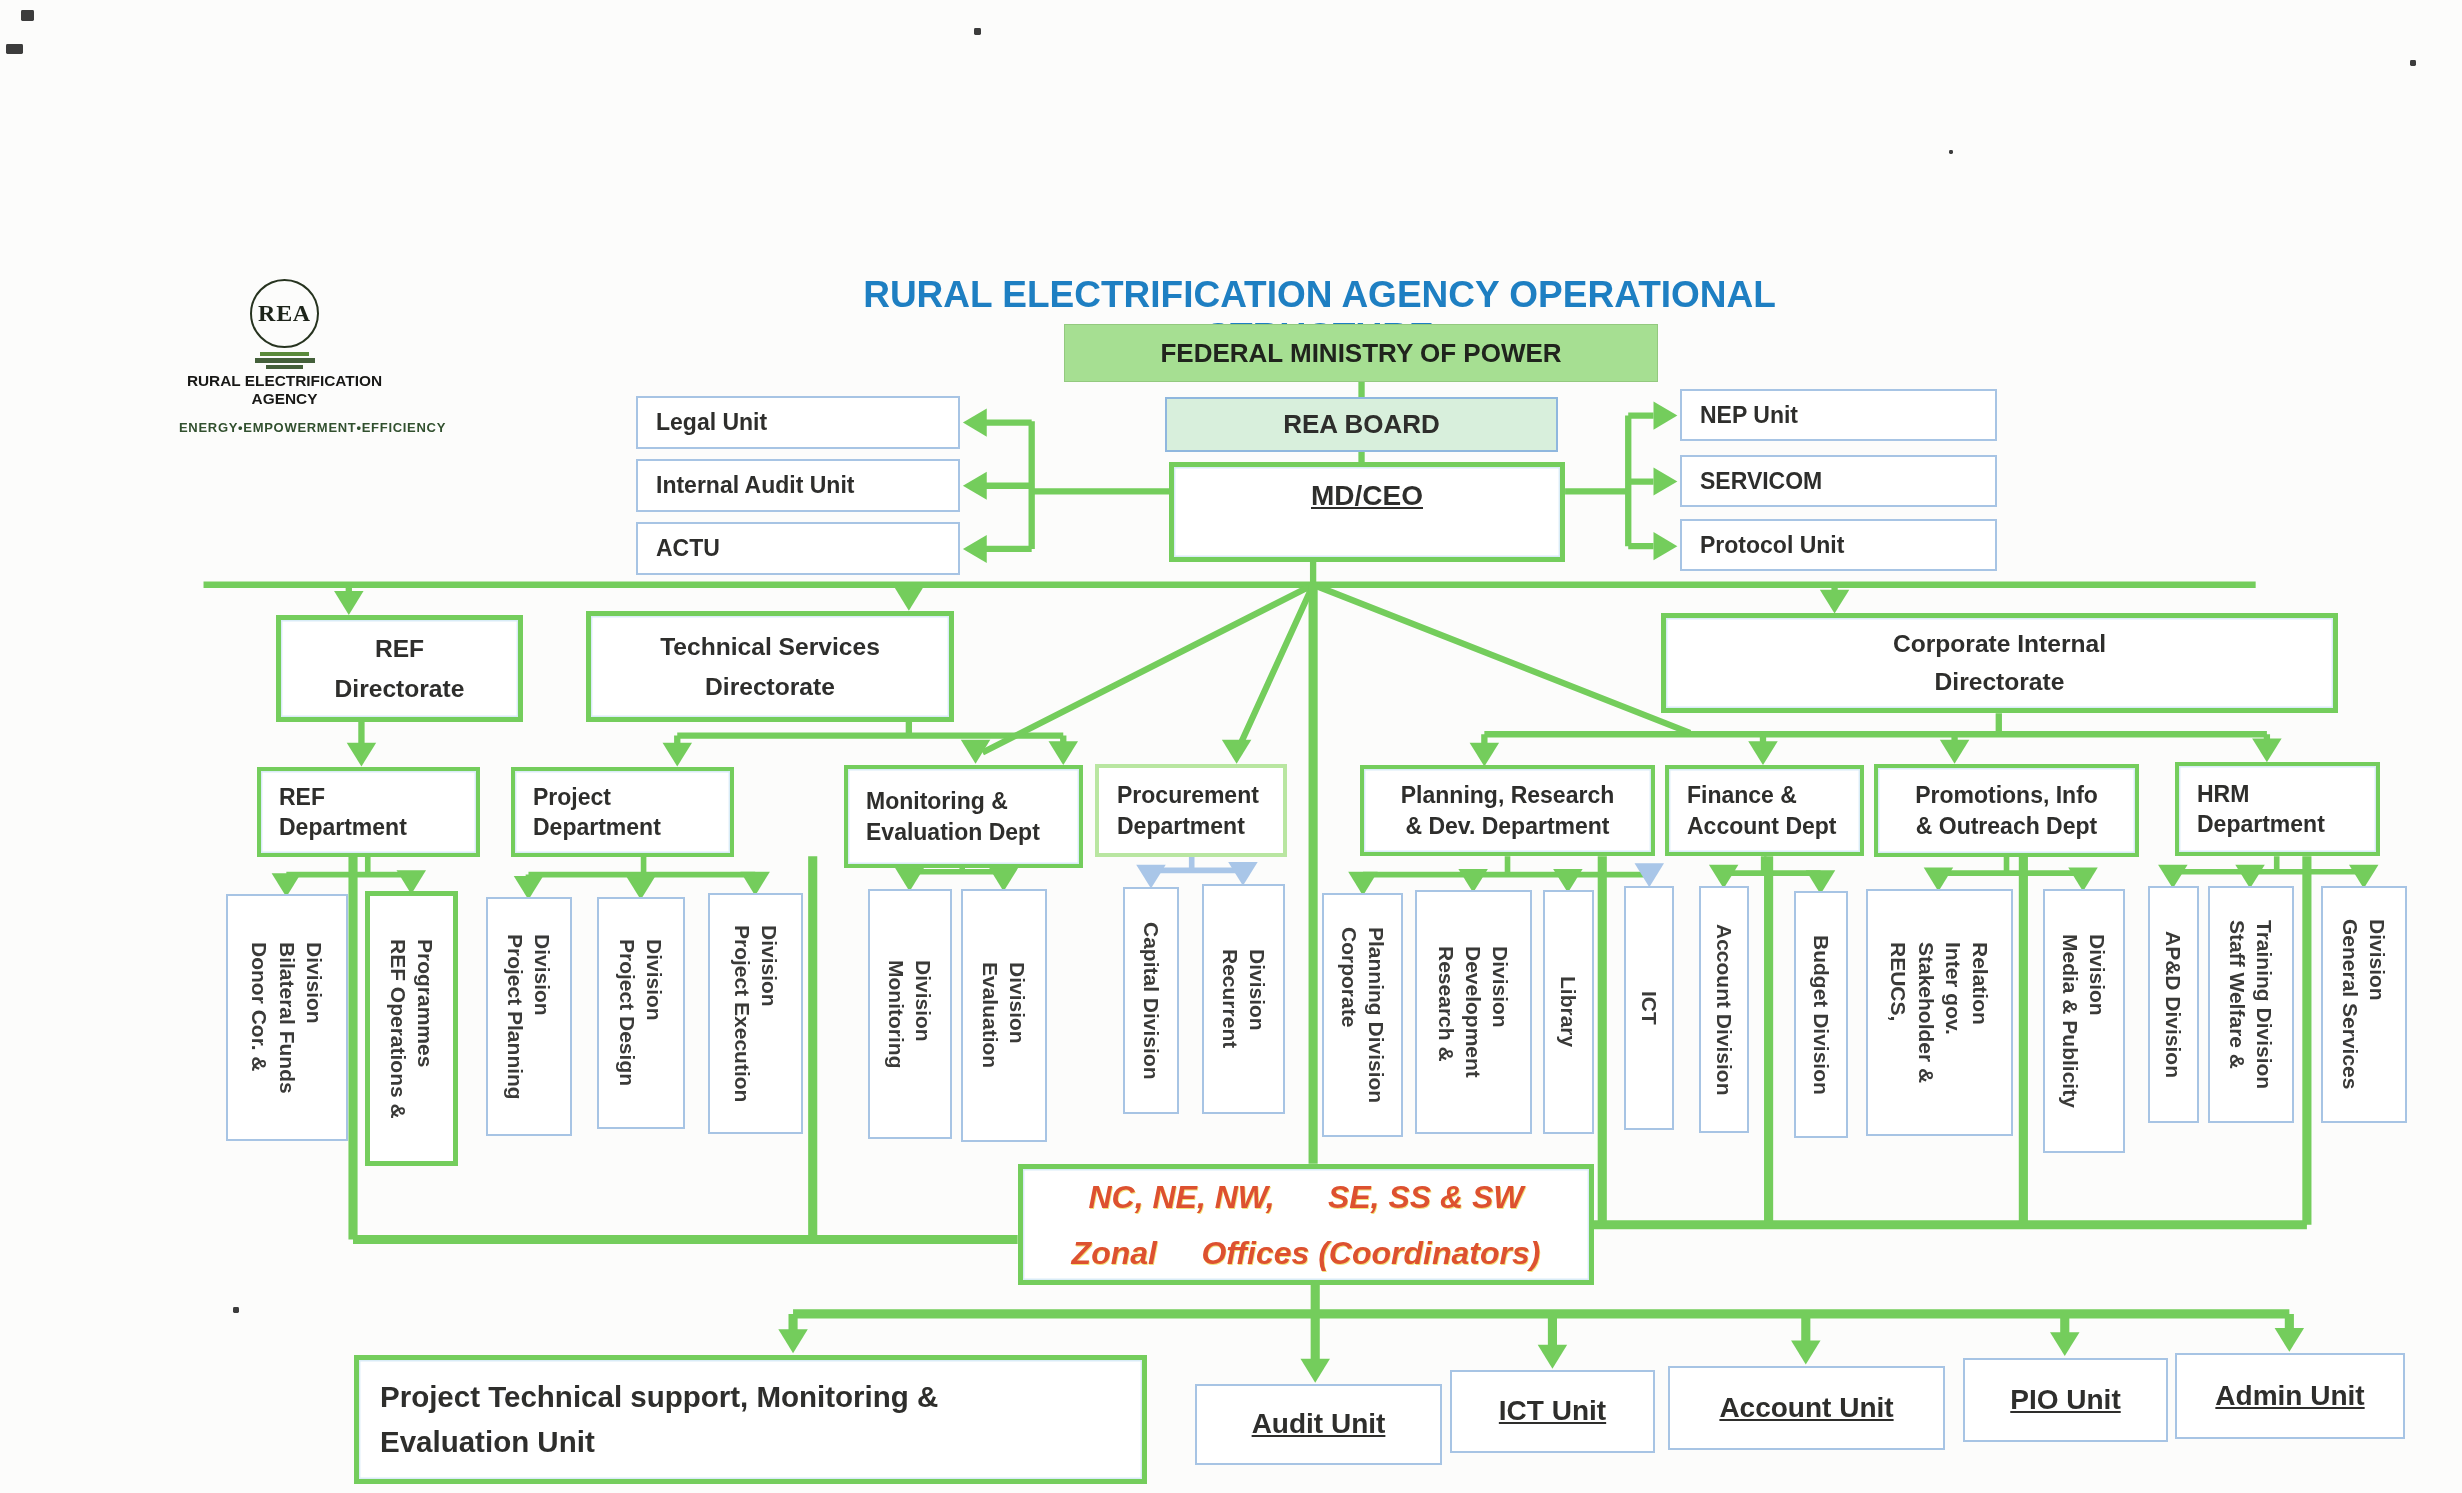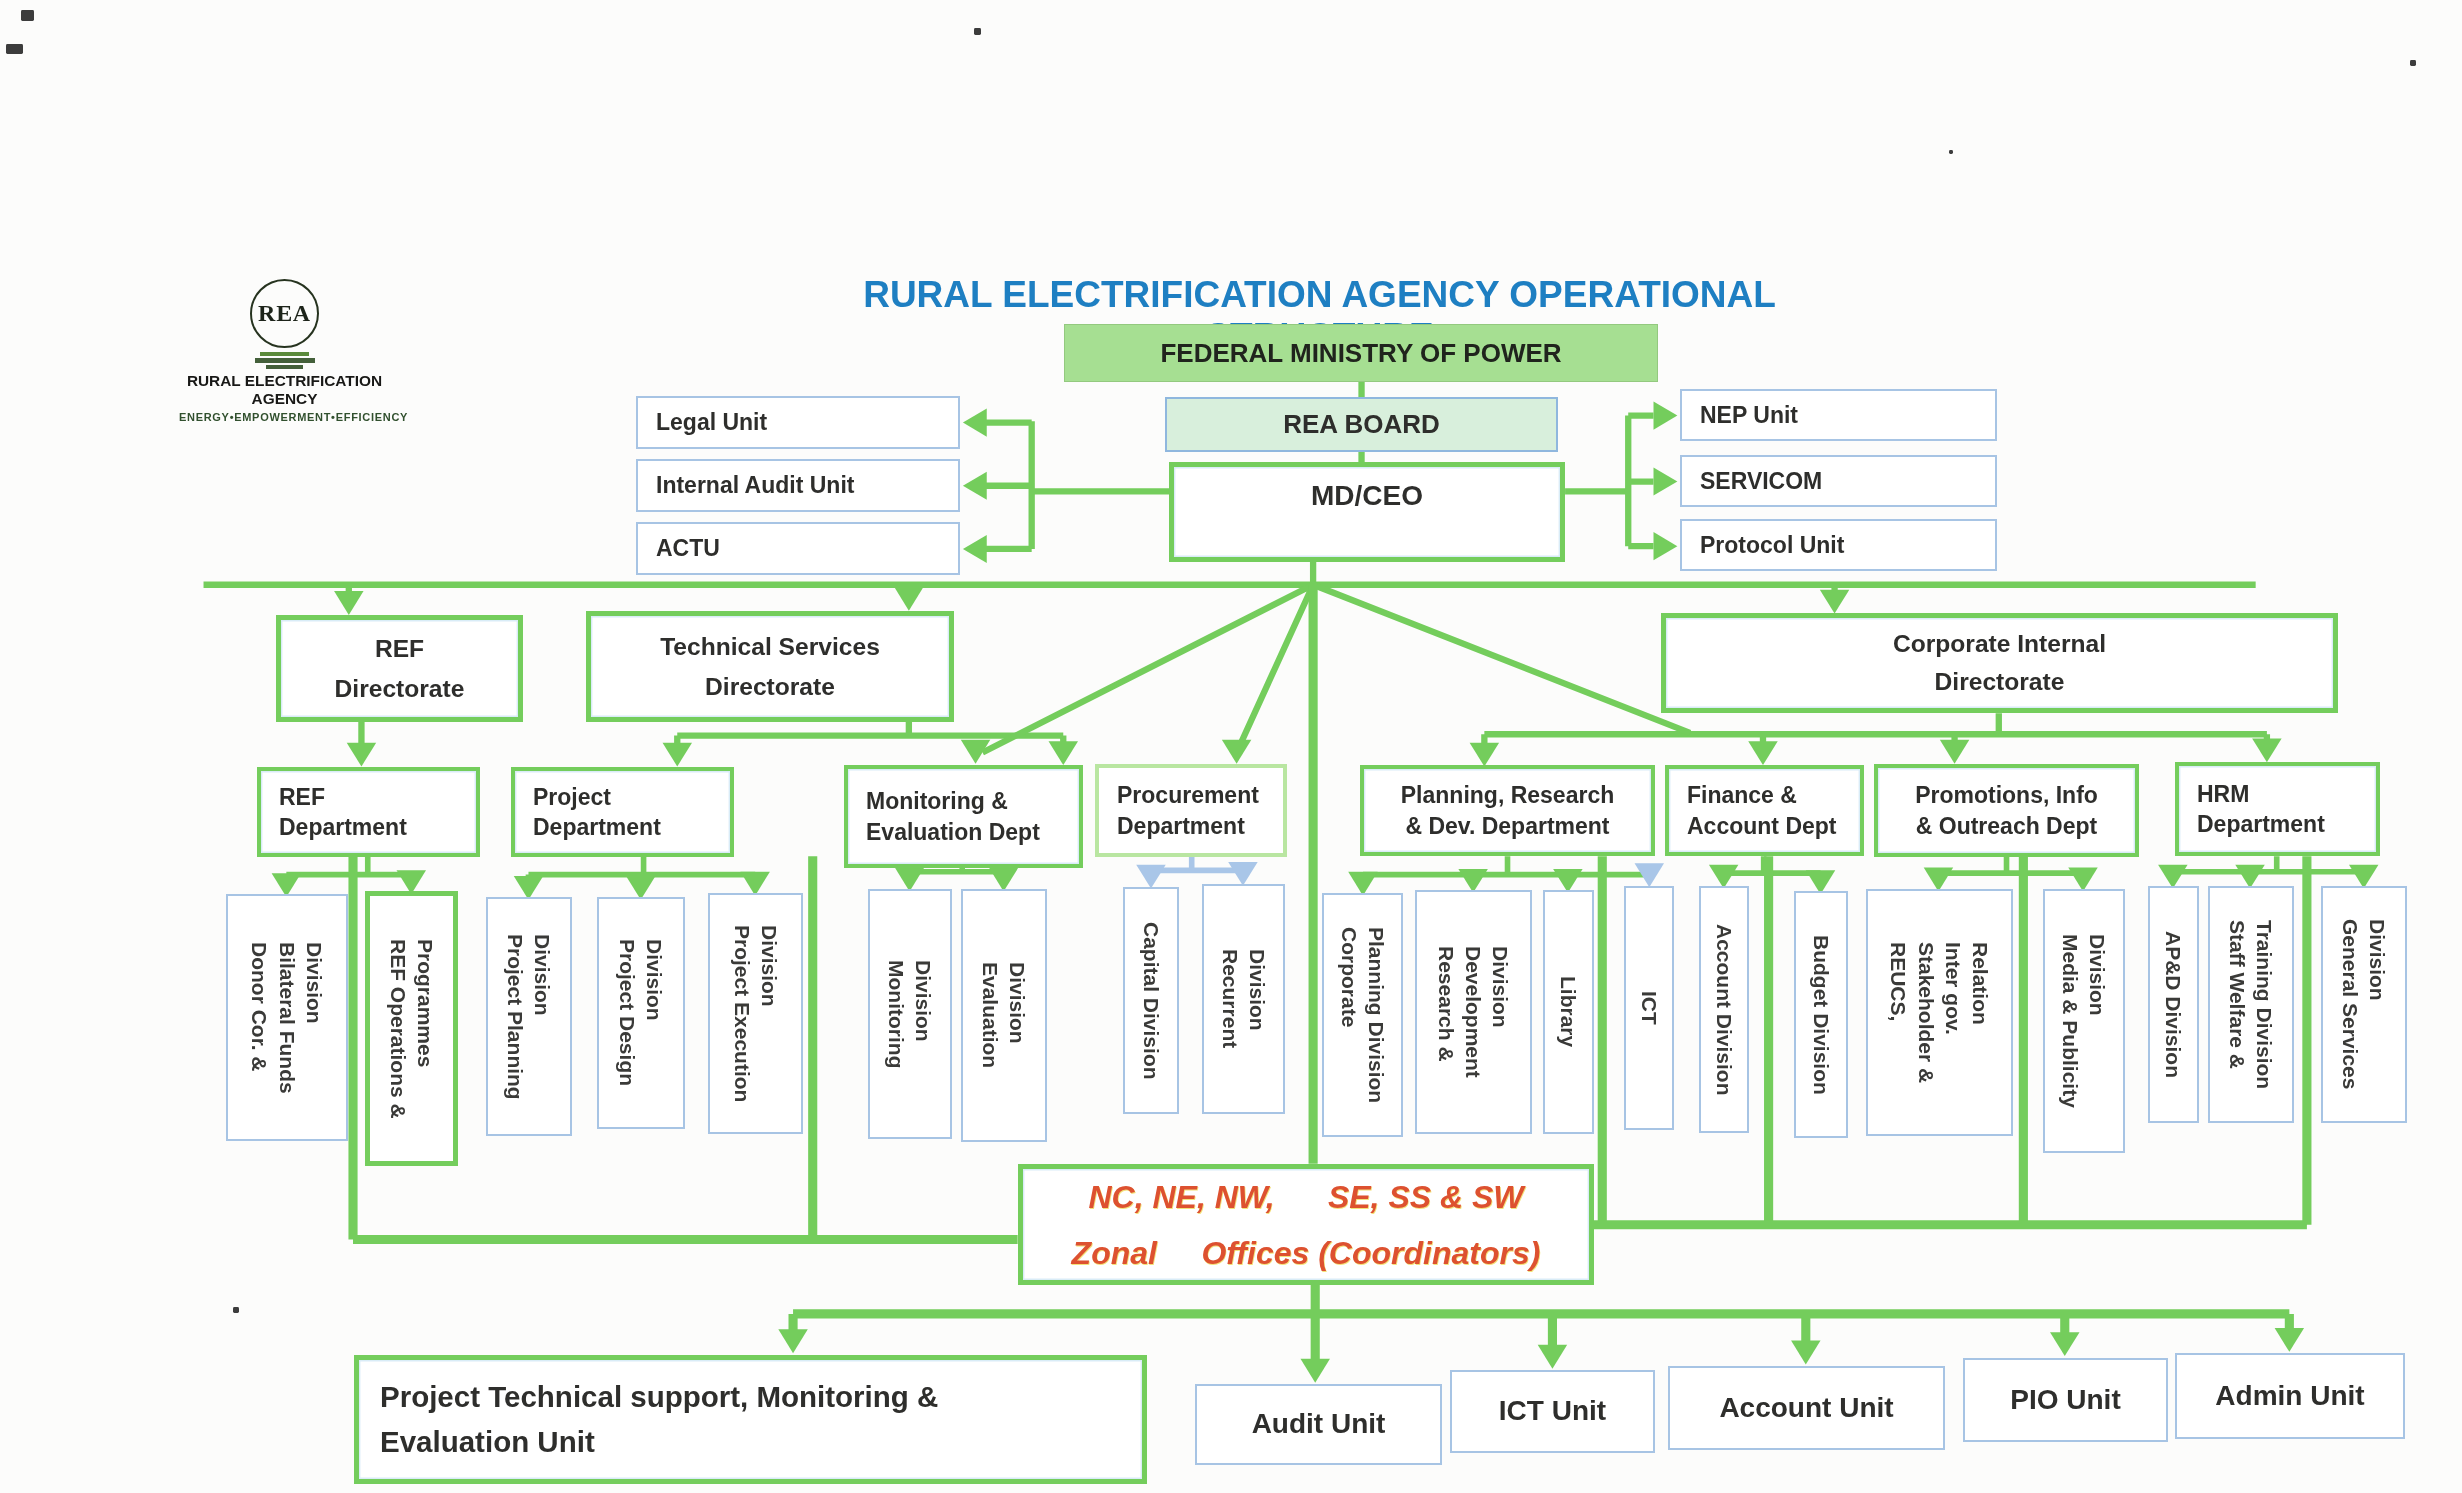--- a/index.html
+++ b/index.html
@@ -10,37 +10,37 @@
   
   .green-border{border:5.6px solid var(--green);box-shadow:0 0 0 1.4px #d9ecf7 inset;}
   .green-border-thin{border:4.9px solid var(--green);box-shadow:0 0 0 1.4px #d9ecf7 inset;}
   .pale-green-border{border:4.9px solid var(--pale_green_border);}
   .blue-border{border:2.1px solid var(--blue_border);}
   .fill-green{background:var(--green_light);border:1.4px solid #93c97f;}
   .fill-board{background:var(--board_fill);border:2.1px solid #8fb7de;}
   
   .center{text-align:center;}
   .padleft{padding-left:18px;}
-  .f33{font-size:23px;} .f35{font-size:24.6px;} .f37{font-size:26px;} .f40{font-size:28px;} .f42{font-size:29.5px;}
+  .f33{font-size:23px;} .f35{font-size:24.6px;} .f37{font-size:26px;} .f40{font-size:28px;text-decoration:underline;} .f42{font-size:29.5px;}
   
   .vdiv{position:absolute;background:#fff;border:2.1px solid var(--blue_border);box-sizing:border-box;
         writing-mode:vertical-lr;display:grid;place-items:center;}
   .vdiv .lbl{font-size:21px;color:#3a3a38;line-height:1.3;}
   .vdiv.green{border:5.6px solid var(--green);}
   
   #title{position:absolute;left:765px;top:274px;width:1109px;text-align:center;
          font-size:37px;font-weight:bold;color:var(--title_blue);letter-spacing:0px;}
   #logo{position:absolute;left:179px;top:279px;width:211px;text-align:center;}
   #logo .ring{width:65px;height:65px;border:2.8px solid #26331f;border-radius:50%;margin:0 auto;
               display:flex;align-items:center;justify-content:center;font-family:"Liberation Serif",serif;
               font-size:24px;font-weight:bold;color:#1d241a;letter-spacing:0.7px;}
   #logo .microbars{margin:4.2px auto 2.8px auto;width:67px;}
   #logo .microbars div{height:4.2px;margin:2.1px auto;background:#44603a;}
   #logo .org{font-size:15.4px;font-weight:bold;color:#181816;letter-spacing:0px;}
-  #logo .tag{font-size:11px;font-weight:bold;color:#31502e;letter-spacing:0.7px;margin-top:3px;text-align:right;}
+  #logo .tag{font-size:13px;font-weight:bold;color:#31502e;letter-spacing:0.7px;margin-top:12px;text-align:right;}
   
   #zonal .lbl{font-size:32px;color:var(--red_text);line-height:1.75;text-shadow:0.7px 0.7px 0 #f3e27a;font-style:italic;}
   
   svg.wires{position:absolute;left:0;top:0;}
   .g{stroke:var(--green);fill:none;}
   .b{stroke:var(--blue_arrow);fill:none;}
   .w8{stroke-width:8px;} .w9{stroke-width:9px;} .w13{stroke-width:13px;}
   .ga{fill:var(--green);} .ba{fill:var(--blue_arrow);}
   .speck{position:absolute;background:#3c3c3c;border-radius:1.4px;}
 </style>

